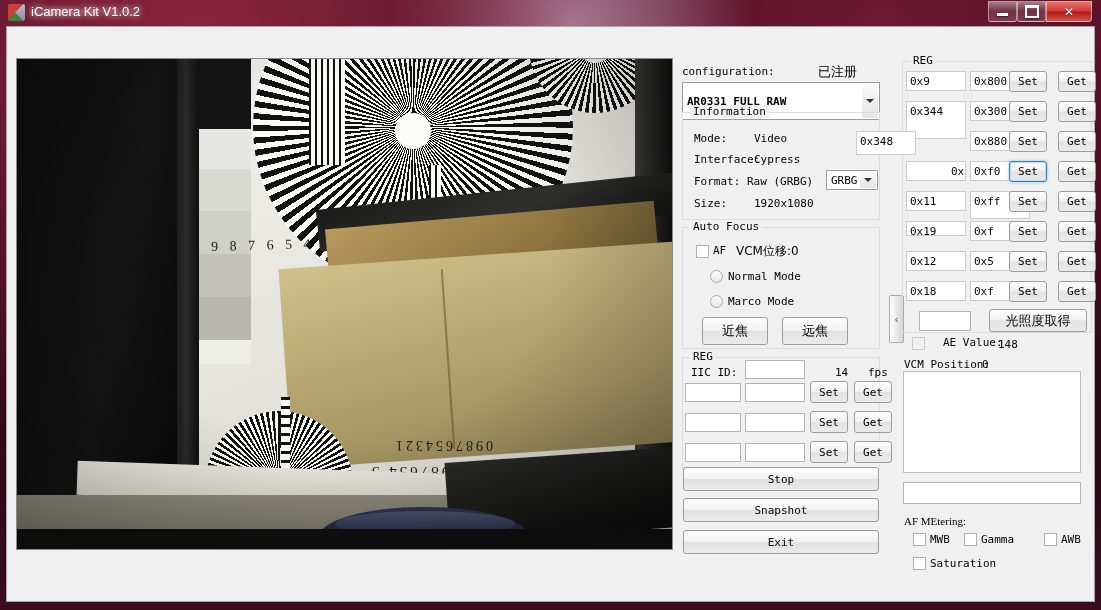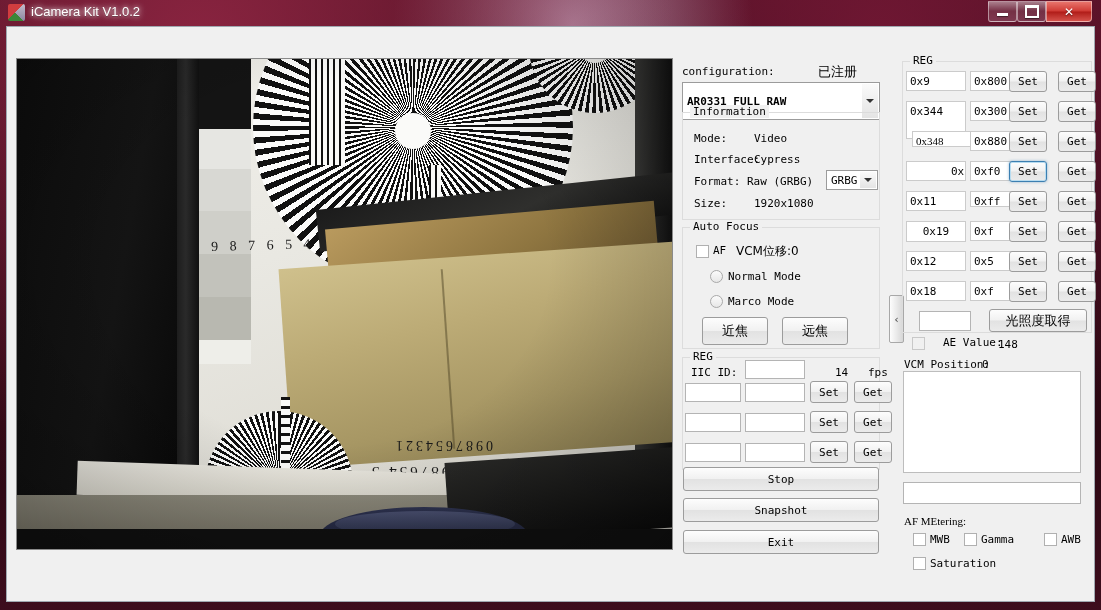--- a/index.html
+++ b/index.html
@@ -302,36 +302,36 @@
     <div class="tbox flat" style="left:899px;top:44px;width:60px;height:20px;">0x9</div>
     <div class="tbox flat" style="left:963px;top:44px;width:60px;height:20px;">0x800</div>
     <div class="btn" style="left:1002px;top:44px;width:38px;height:21px;">Set</div>
     <div class="btn" style="left:1051px;top:44px;width:38px;height:21px;">Get</div>
 
     <div class="tbox flat" style="left:899px;top:74px;width:60px;height:38px;">0x344</div>
     <div class="tbox flat" style="left:963px;top:74px;width:60px;height:20px;">0x300</div>
     <div class="btn" style="left:1002px;top:74px;width:38px;height:21px;">Set</div>
     <div class="btn" style="left:1051px;top:74px;width:38px;height:21px;">Get</div>
 
-    <div class="tbox flat" style="left:905px;top:104px;width:60px;height:16px;font-family:Liberation Serif, serif;">0x348</div>
+    <div class="tbox flat" style="left:849px;top:104px;width:60px;height:24px;">0x348</div>
     <div class="tbox flat" style="left:963px;top:104px;width:60px;height:20px;">0x880</div>
     <div class="btn" style="left:1002px;top:104px;width:38px;height:21px;">Set</div>
     <div class="btn" style="left:1051px;top:104px;width:38px;height:21px;">Get</div>
 
     <div class="tbox flat" style="left:899px;top:134px;width:60px;height:20px;padding-left:44px;">0x3012</div>
     <div class="tbox flat" style="left:963px;top:134px;width:60px;height:20px;">0xf0</div>
     <div class="btn focus" style="left:1002px;top:134px;width:38px;height:21px;">Set</div>
     <div class="btn" style="left:1051px;top:134px;width:38px;height:21px;">Get</div>
 
     <div class="tbox flat" style="left:899px;top:164px;width:60px;height:20px;">0x11</div>
-    <div class="tbox flat" style="left:963px;top:164px;width:60px;height:16px;">0xff</div>
+    <div class="tbox flat" style="left:963px;top:164px;width:60px;height:28px;">0xff</div>
     <div class="btn" style="left:1002px;top:164px;width:38px;height:21px;">Set</div>
     <div class="btn" style="left:1051px;top:164px;width:38px;height:21px;">Get</div>
 
-    <div class="tbox flat" style="left:899px;top:194px;width:60px;height:21px;text-align:center;">0x19</div>
+    <div class="tbox flat" style="left:899px;top:194px;width:60px;height:15px;">0x19</div>
     <div class="tbox flat" style="left:963px;top:194px;width:60px;height:20px;">0xf</div>
     <div class="btn" style="left:1002px;top:194px;width:38px;height:21px;">Set</div>
     <div class="btn" style="left:1051px;top:194px;width:38px;height:21px;">Get</div>
 
     <div class="tbox flat" style="left:899px;top:224px;width:60px;height:20px;">0x12</div>
     <div class="tbox flat" style="left:963px;top:224px;width:60px;height:20px;">0x5</div>
     <div class="btn" style="left:1002px;top:224px;width:38px;height:21px;">Set</div>
     <div class="btn" style="left:1051px;top:224px;width:38px;height:21px;">Get</div>
 
     <div class="tbox flat" style="left:899px;top:254px;width:60px;height:20px;">0x18</div>

